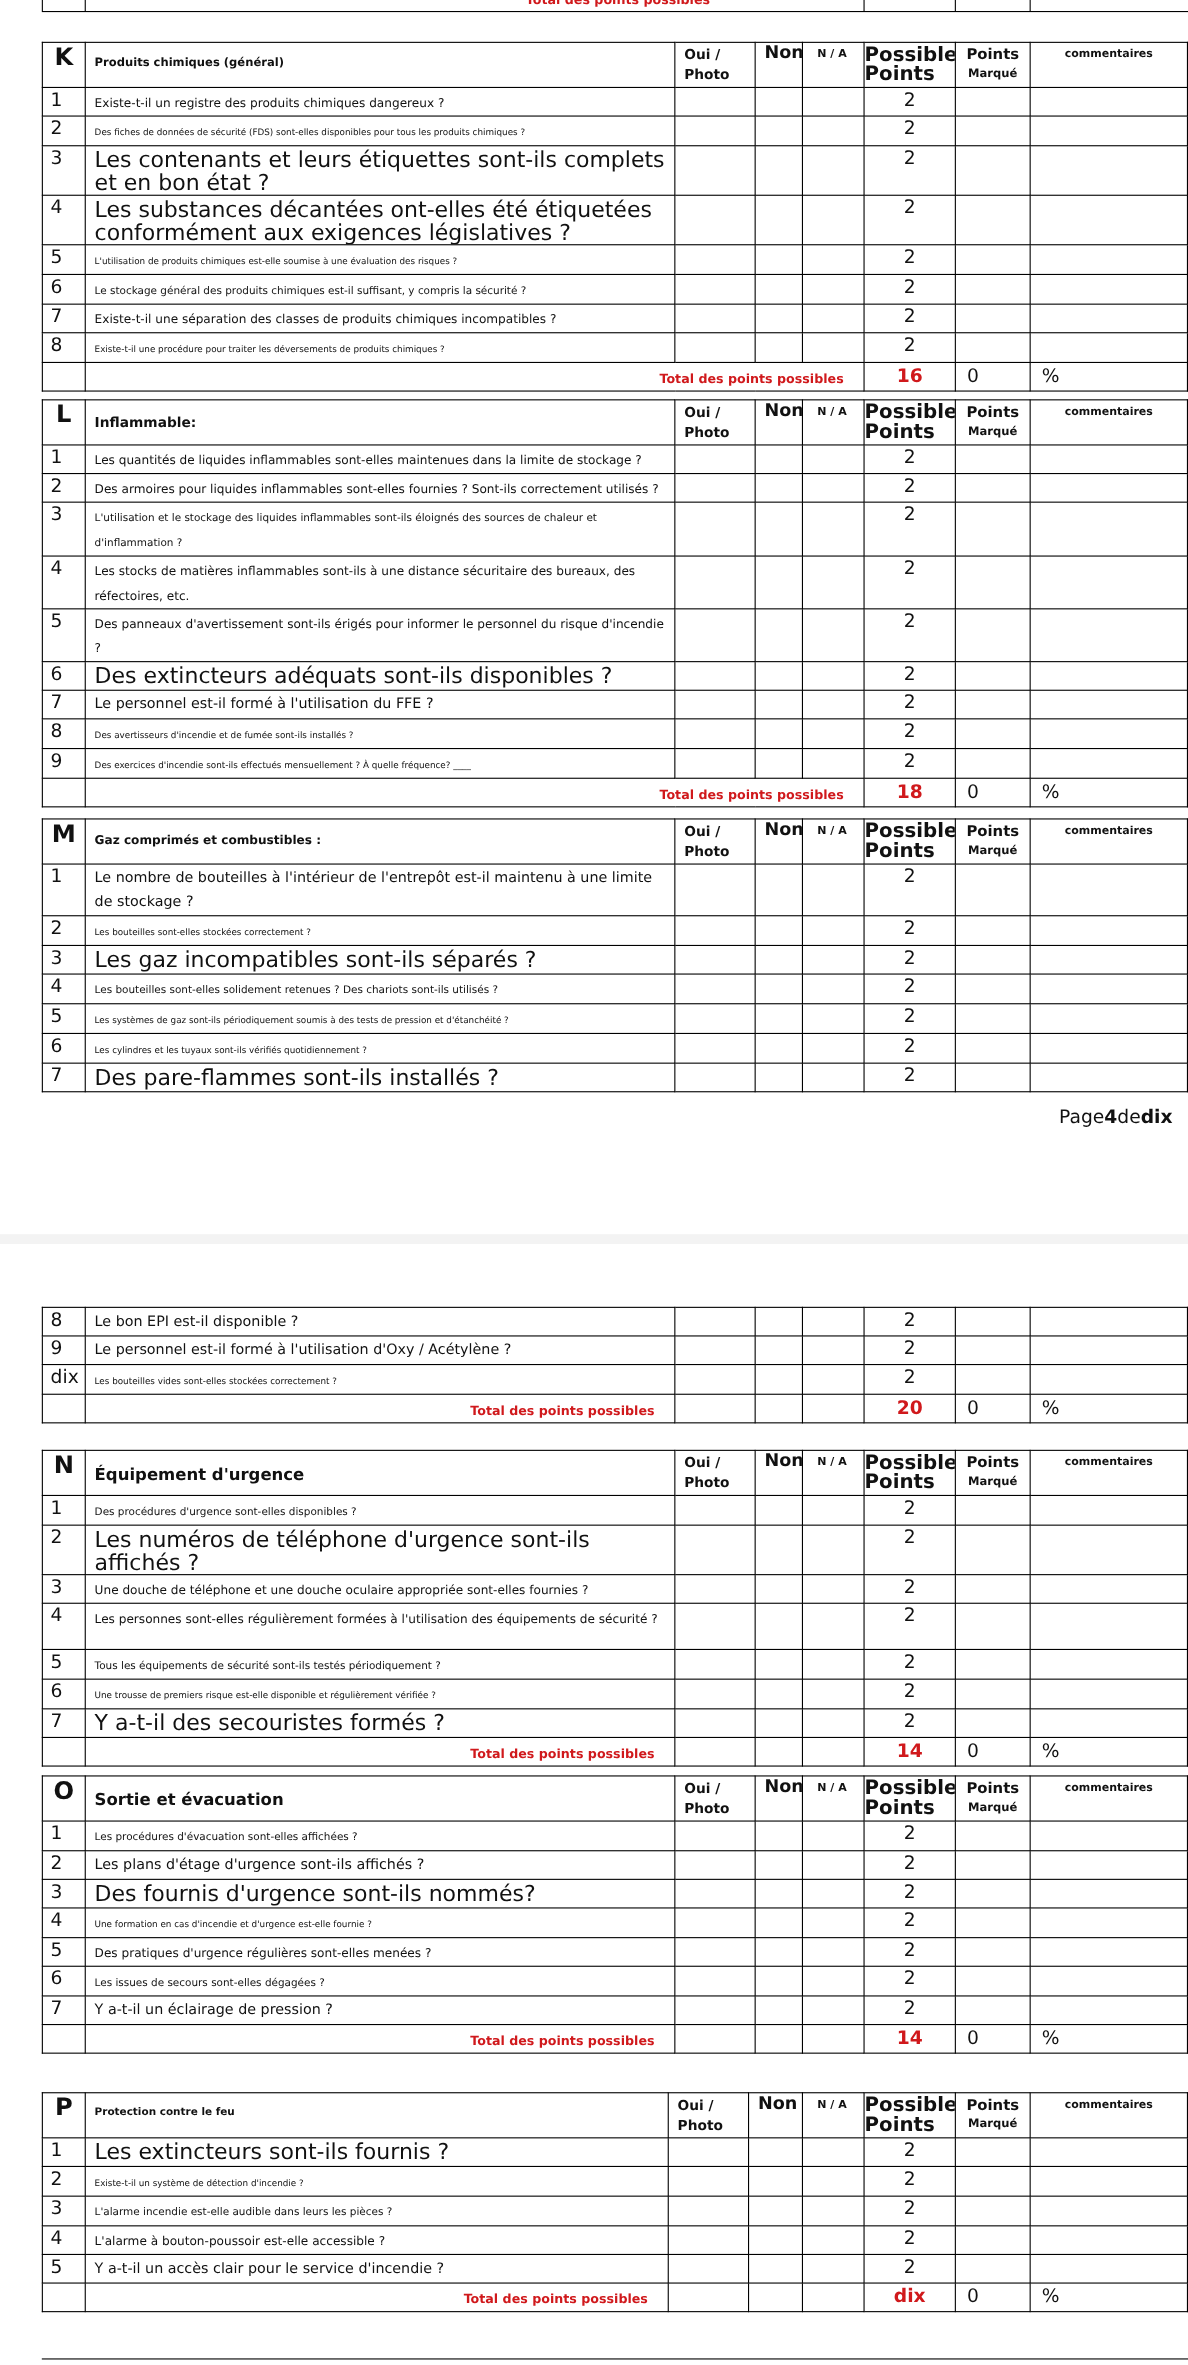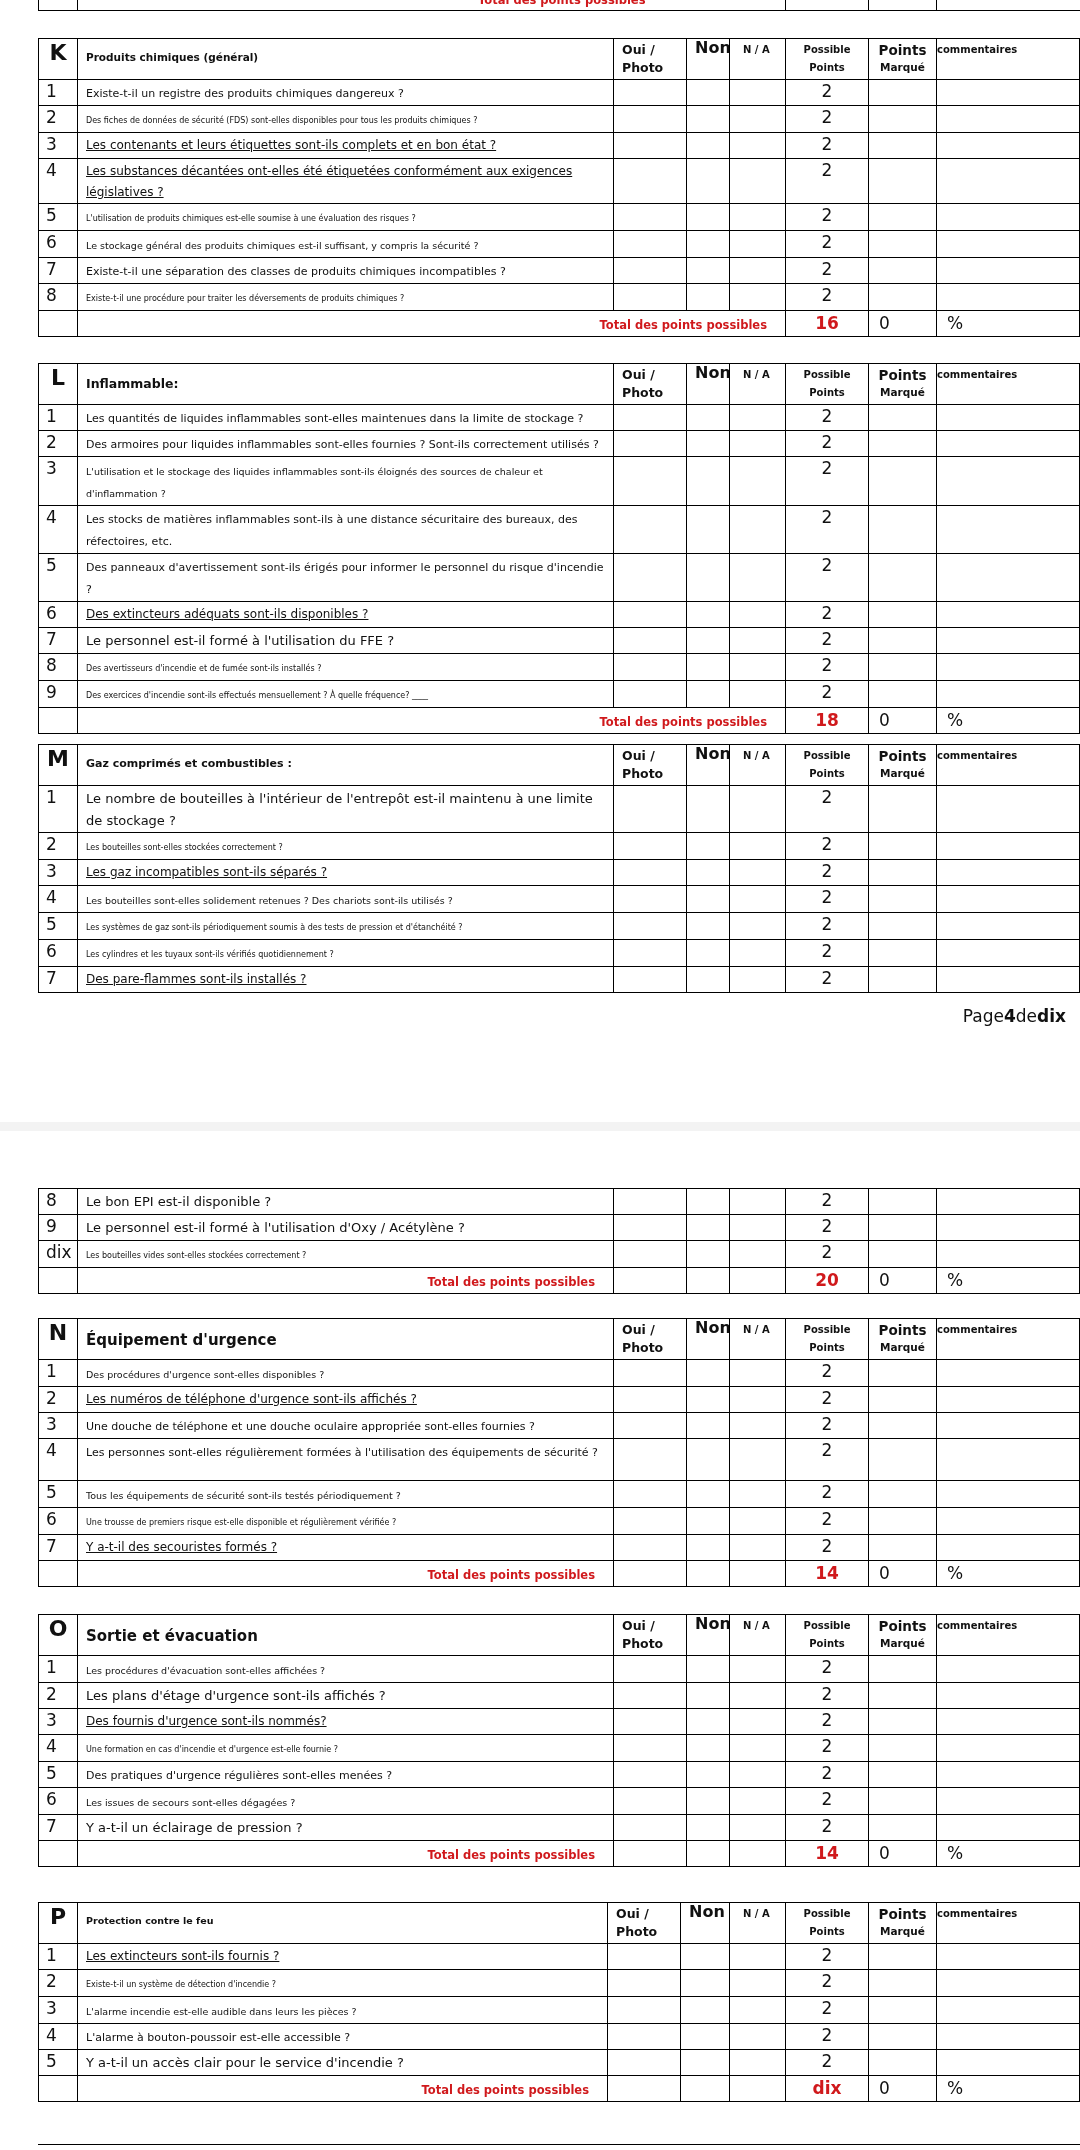--- a/index.html
+++ b/index.html
@@ -10,40 +10,40 @@
   .page2 { top:1131px; height:1019px; }
 
   table.chk { position:absolute; border-collapse:collapse; table-layout:fixed; }
   table.chk td { border:1.3px solid #000; padding:0; vertical-align:top; overflow:hidden; }
 
   .letter { font-weight:bold; font-size:22px; text-align:center; line-height:26px; padding-top:1px !important; }
   .sect-title { font-weight:bold; padding:12px 0 0 8px !important; }
   .hd { font-weight:bold; font-size:12.5px; line-height:18px; padding:2px 0 0 8px !important; }
   .hd-non { font-weight:bold; font-size:16px; line-height:18px; padding:0 0 0 8px !important; }
   .hd-na { font-weight:bold; font-size:10px; padding:5px 0 0 13px !important; }
-  .hd-pos { font-weight:bold; font-size:10px; line-height:18px; text-align:center; padding-top:2px !important; }
+  .hd-pos { font-weight:bold; font-size:18px; line-height:18px; padding-top:2px !important; }
   .hd-mar { font-weight:bold; text-align:center; padding-top:2px !important; }
   .hd-mar .l1 { font-size:13.5px; display:block; line-height:18px; }
   .hd-mar .l2 { font-size:10.5px; display:block; line-height:16px; }
-  .hd-com { font-weight:bold; font-size:10px; text-align:left; padding-top:5px !important; }
+  .hd-com { font-weight:bold; font-size:10px; text-align:center; padding-top:5px !important; }
 
   .num { font-size:17px; padding:1px 0 0 7px !important; line-height:20px; }
   .q { padding:0 8px !important; }
   .q .t { display:block; }
   .pts { font-size:17px; text-align:center; line-height:20px; padding-top:1px !important; }
   .total-label { color:#d0191c; font-weight:bold; font-size:11.5px; text-align:right; padding:7px 18px 0 0 !important; }
   .total-val { color:#d0191c; font-weight:bold; font-size:17px; text-align:center; padding-top:2px !important; }
   .zero { font-size:17px; padding:2px 0 0 10px !important; }
   .pct { font-size:17px; padding:2px 0 0 10px !important; }
 
   .fs-xs { font-size:8px; line-height:22px; padding-top:4px; }
   .fs-s { font-size:9.5px; line-height:22px; padding-top:4px; }
   .fs-m { font-size:11px; line-height:22px; padding-top:3px; }
   .fs-l { font-size:13px; line-height:22px; padding-top:2px; }
-  .fs-xl { font-size:12px; line-height:21px; padding-top:2px;text-decoration:underline; }
+  .fs-xl { font-size:20px; line-height:21px; padding-top:2px; }
 
   .page-no { position:absolute; right:14px; top:1006px; font-size:17px; }
   .page-no b { font-weight:bold; }
   .bottom-line { position:absolute; left:38px; top:2144px; width:1042px; height:0; border-top:1.3px solid #000; }
   .prev-total { position:absolute; top:0; left:38px; width:1042px; height:10px; border-bottom:1.3px solid #000; }
   .prev-total .v { position:absolute; top:0; height:10px; border-left:1.3px solid #000; }
   .prev-total .lbl { position:absolute; left:440px; top:-7px; color:#d0191c; font-size:11.5px; font-weight:bold; }
 </style>
 </head>
 <body>

